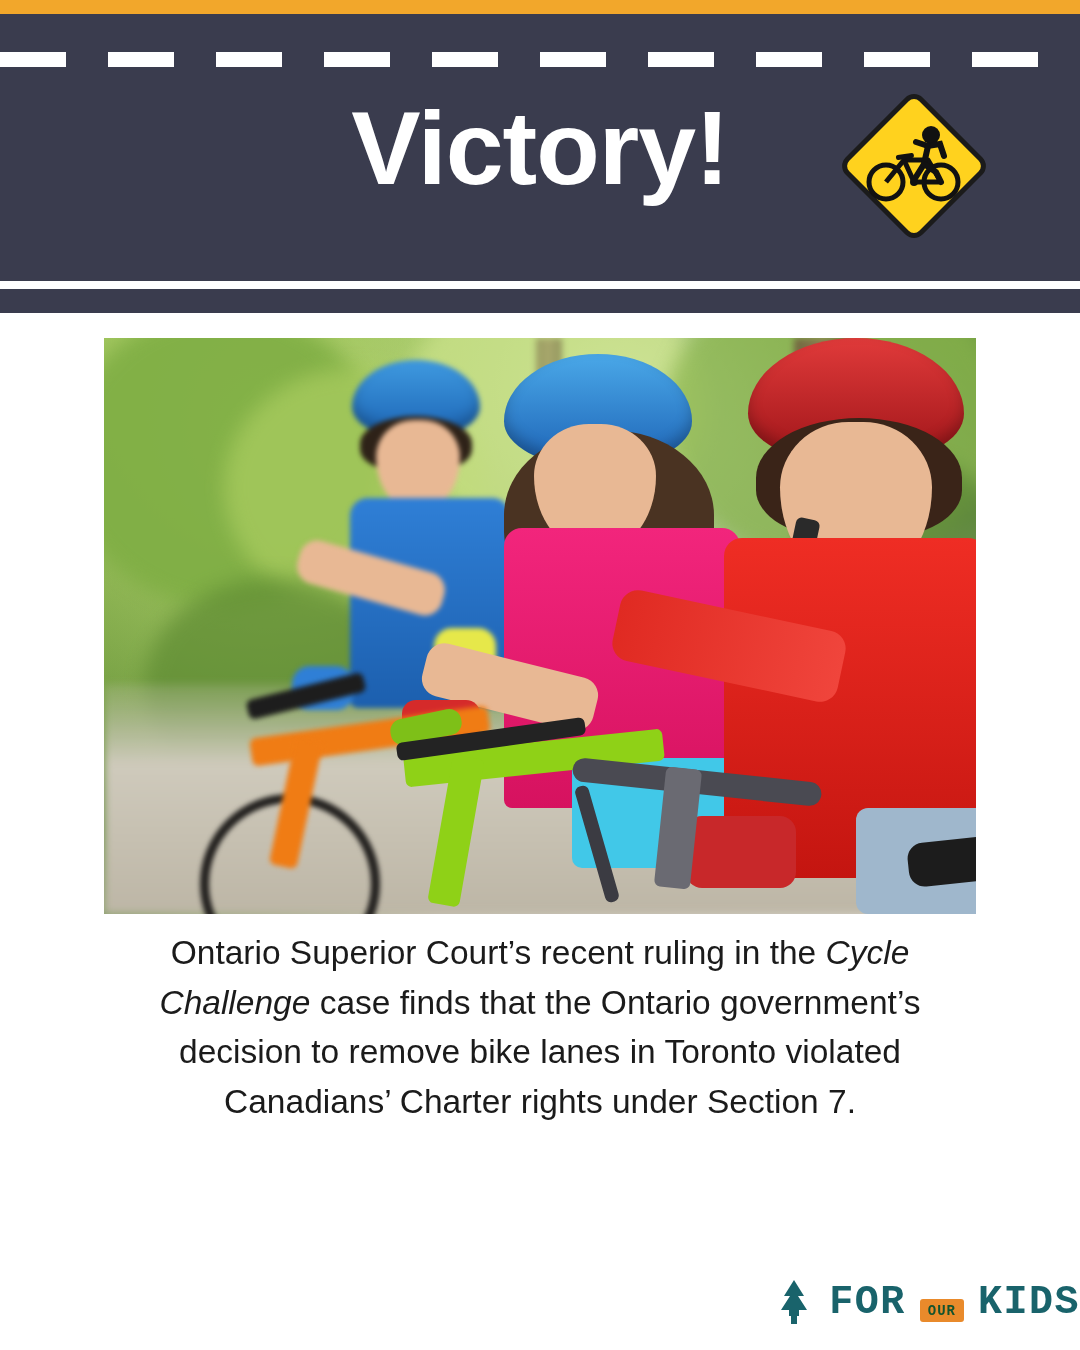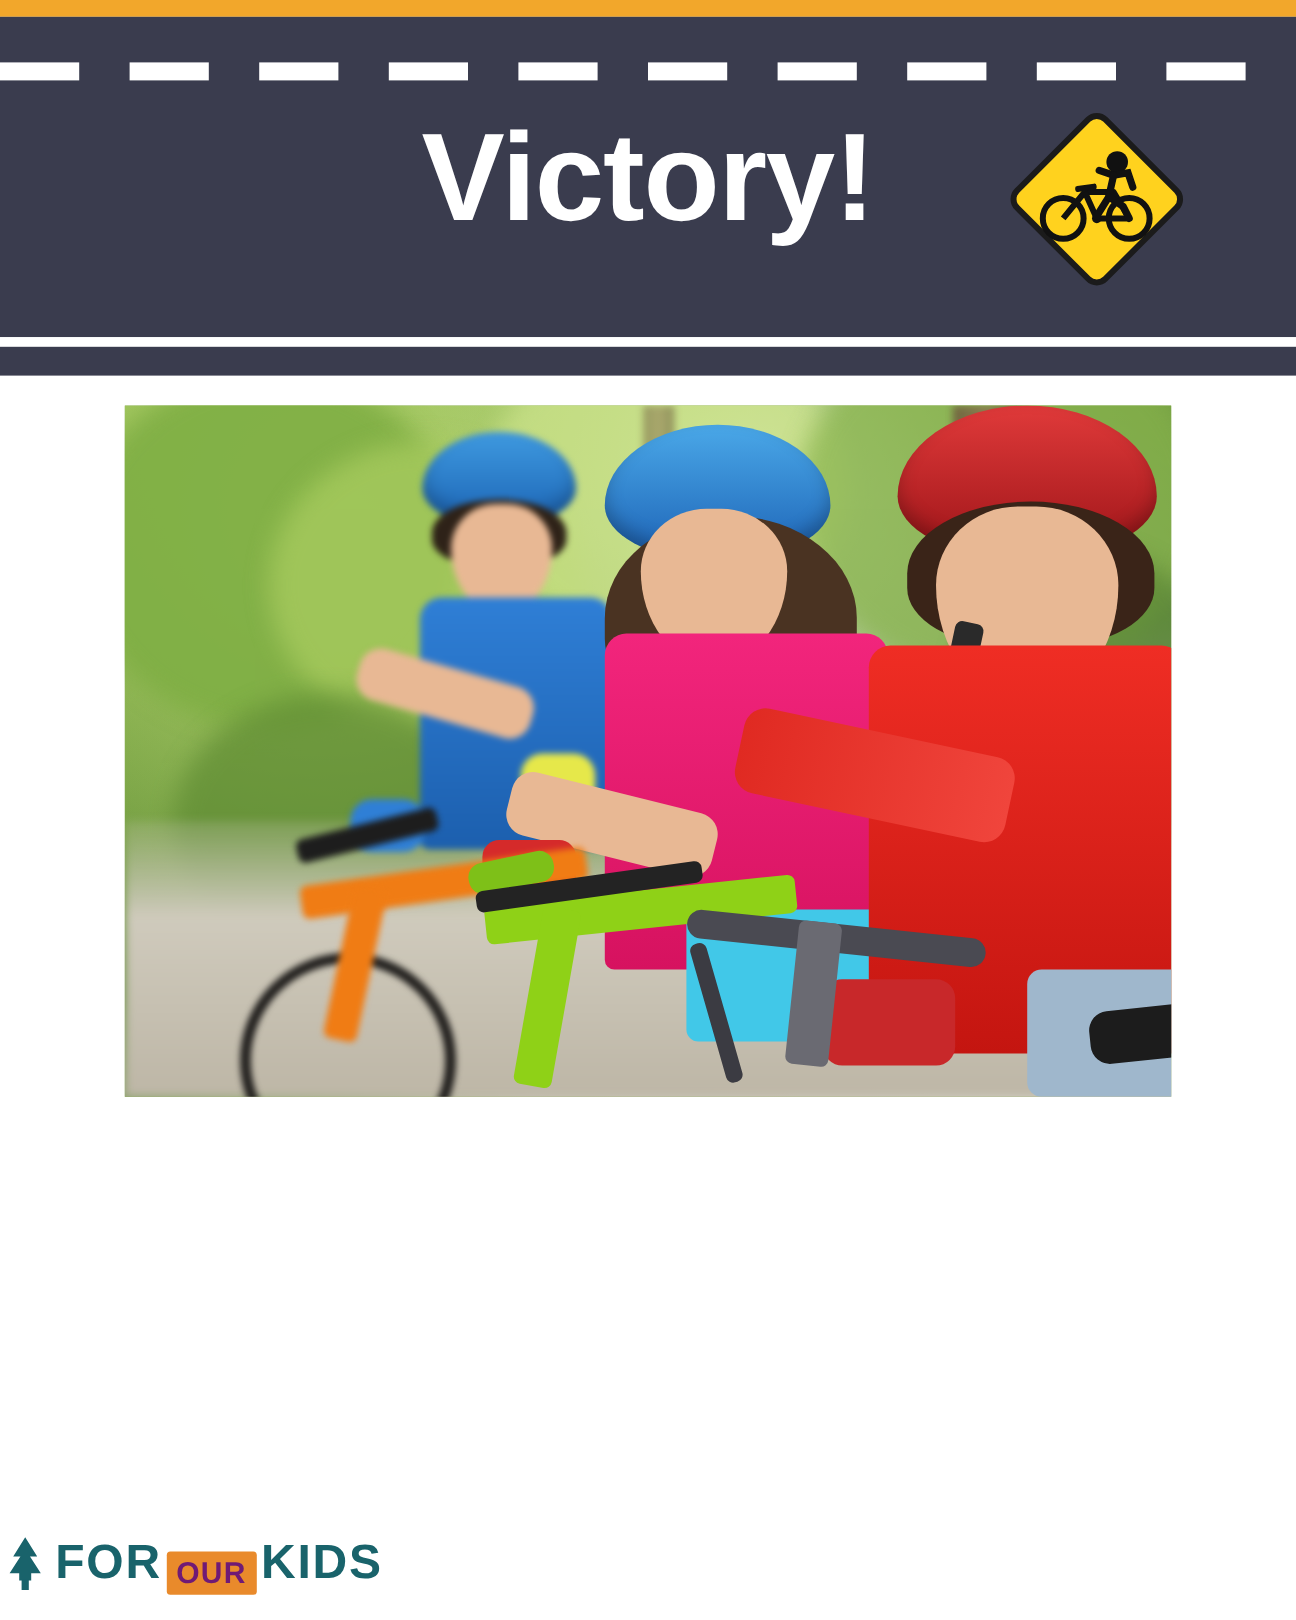--- a/index.html
+++ b/index.html
@@ -187,35 +187,36 @@
   .copy .para2 { margin-top: 40px; }
 
   
   .logo {
     position: absolute;
     top: 1278px;
     left: 0;
     width: 100%;
     display: flex;
     align-items: center;
-    justify-content: flex-start;
-    gap: 4px;
+    justify-content: flex-end;
+    gap: 14px;
+    font-family: Liberation Mono, monospace;
   }
   .logo-tree { width: 42px; height: 48px; }
   .logo-for, .logo-kids {
     font-size: 40px;
     font-weight: bold;
     letter-spacing: 1.5px;
     color: #19636b;
   }
   .logo-our {
-    font-size: 25px;
+    font-size: 14px;
     font-weight: bold;
     letter-spacing: 1px;
-    color: #701a75;
+    color: #14532d;
     background: #e98a2b;
     padding: 4px 8px 3px 8px;
     border-radius: 3px;
     transform: translateY(2px);
     margin-top: 13px;
   }
 </style>
 </head>
 <body>
 
@@ -319,20 +320,23 @@
       <div class="bike-frame" style="left:292px;top:392px;width:190px;height:18px;background:#232323;transform:rotate(-8deg);"></div>
 
       <div class="bike-frame" style="left:468px;top:432px;width:250px;height:24px;background:#4a4a52;border-radius:12px;transform:rotate(6deg);"></div>
       <div class="bike-frame" style="left:556px;top:430px;width:36px;height:120px;background:#6a6a72;transform:rotate(6deg);"></div>
       <div class="bike-frame" style="left:804px;top:500px;width:120px;height:44px;background:#1c1c1c;border-radius:16px;transform:rotate(-6deg);"></div>
       <div class="bike-frame" style="left:486px;top:446px;width:14px;height:120px;background:#3b3b42;transform:rotate(-16deg);border-radius:6px;"></div>
     </div>
   </div>
 
   <div class="copy">
+    <div>
+      <span>Ontario Superior Court’s recent ruling in the </span><span class="em">Cycle Challenge</span><span> case finds that the Ontario government’s decision to remove bike lanes in Toronto violated Canadians’ Charter rights under Section 7.</span>
+    </div>
   </div>
 
   <div class="logo">
     <span class="logo-tree">
       <svg viewBox="0 0 42 48" width="42" height="48">
         <path d="M21 2 L31 18 L25 18 L34 32 L26 32 L26 38 L16 38 L16 32 L8 32 L17 18 L11 18 Z" fill="#19636B"></path>
         <rect x="18" y="37" width="6" height="9" fill="#19636B"></rect>
       </svg>
     </span>
     <span class="logo-for">FOR</span>

